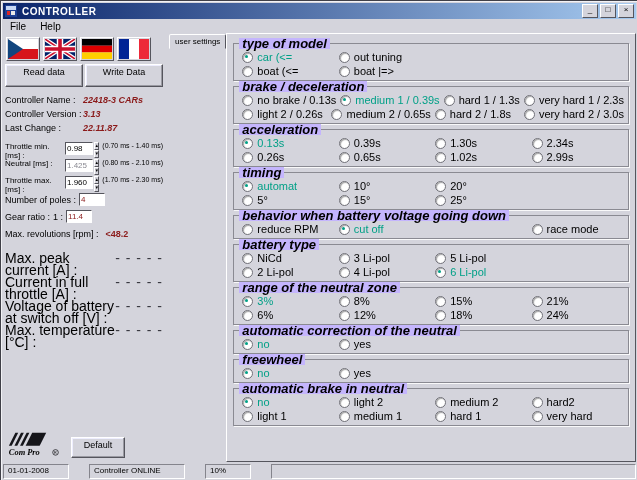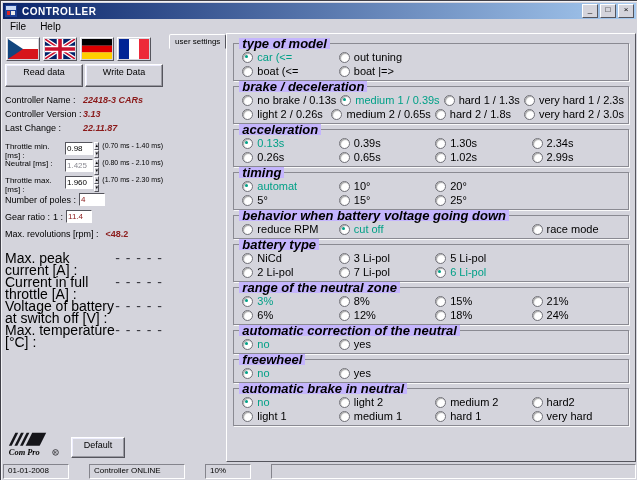--- a/index.html
+++ b/index.html
@@ -406,21 +406,21 @@
                   <span class="opt-label">5 Li-pol</span>
                 </label>
               </div>
               <div class="opt-row">
                 <label class="option">
                   <span class="radio"></span>
                   <span class="opt-label">2 Li-pol</span>
                 </label>
                 <label class="option">
                   <span class="radio"></span>
-                  <span class="opt-label">7 Li-pol</span>
+                  <span class="opt-label">4 Li-pol</span>
                 </label>
                 <label class="option">
                   <span class="radio checked"></span>
                   <span class="opt-label sel">6 Li-pol</span>
                 </label>
               </div>
             </div>
             <div class="section">
               <span class="legend">range of the neutral zone</span>
               <div class="opt-row">

